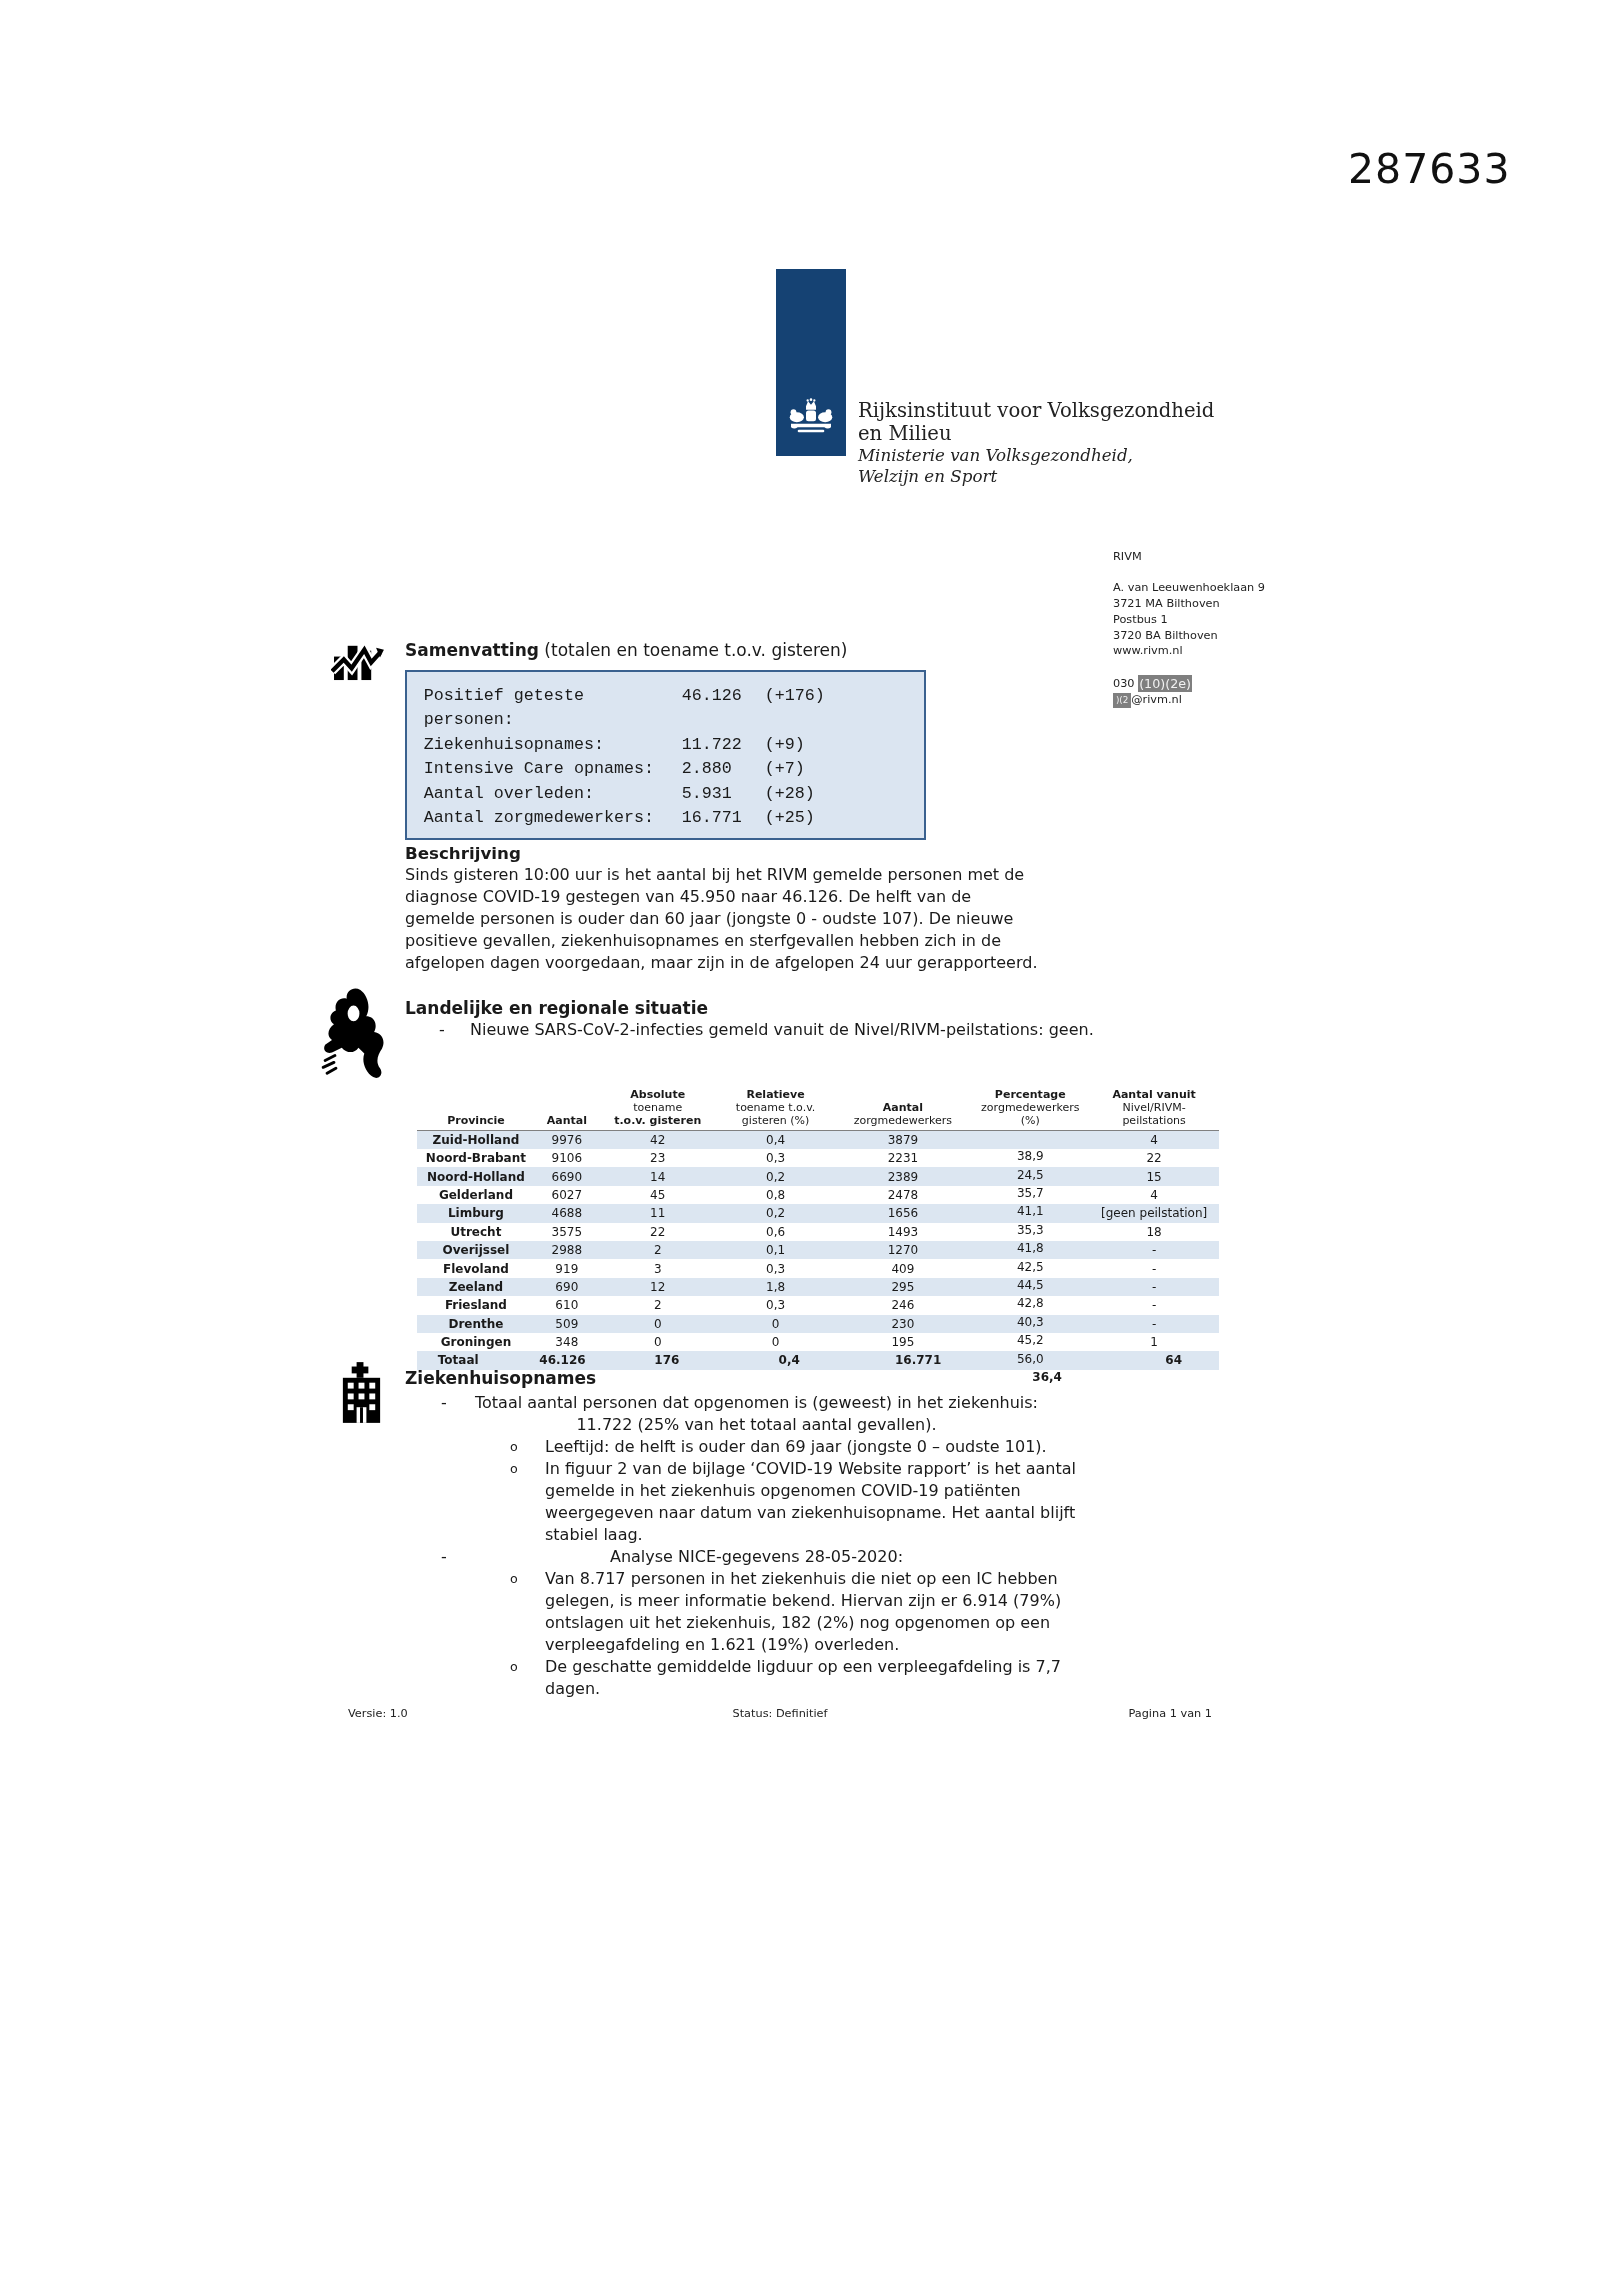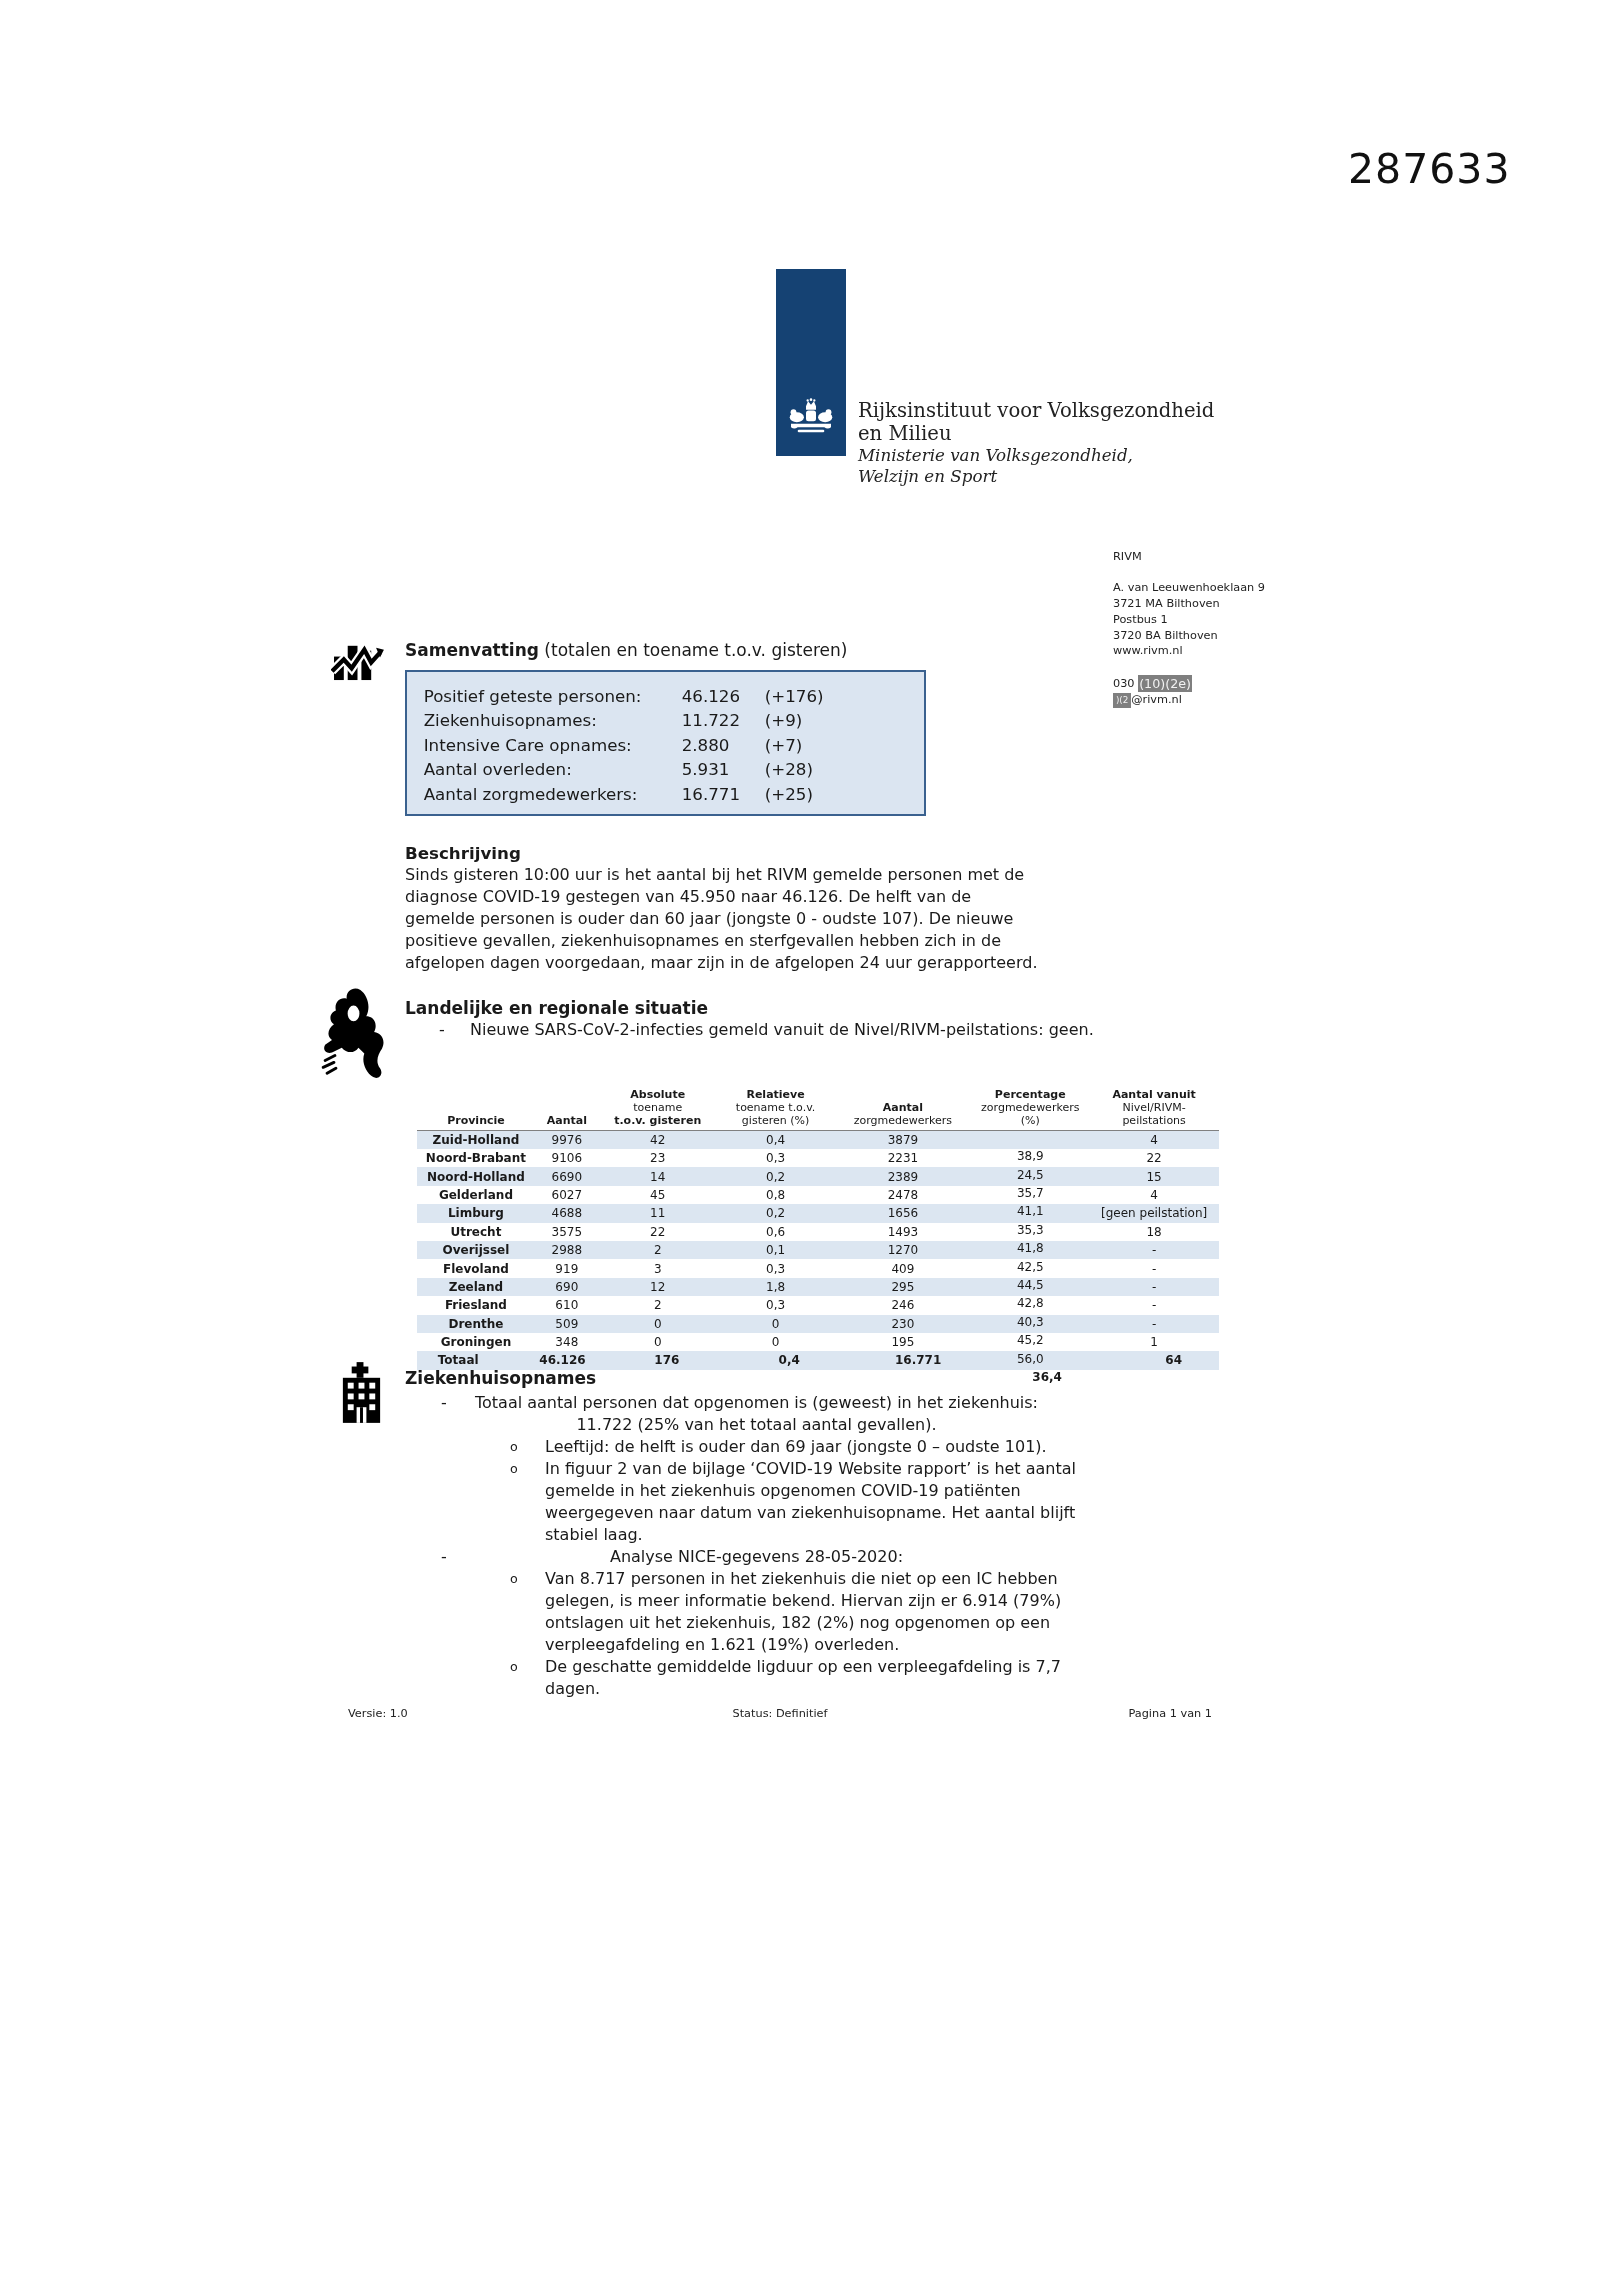--- a/index.html
+++ b/index.html
@@ -26,22 +26,22 @@
              padding:0 1px;vertical-align:middle;}
   .redaction.small{font-size:8.8px;line-height:14.7px;padding:0 2.9px;max-width:25.5px;overflow:hidden;}
 
   
   .sec-heading{font-size:17px;font-weight:bold;}
   .sec-heading .normal{font-weight:normal;}
   .icon{position:absolute;}
 
   
   .sv-heading{position:absolute;left:405px;top:640px;}
-  .sv-box{position:absolute;left:405px;top:670px;width:521px;height:146px;background:#dbe5f1;
-          border:2px solid #3a618f;box-sizing:border-box;padding:11.8px 0 0 16.7px;}
+  .sv-box{position:absolute;left:405px;top:670px;width:521px;height:170px;background:#dbe5f1;
+          border:2px solid #3a618f;box-sizing:border-box;padding:11.8px 0 0 16.7px;font-family:Liberation Mono, monospace;}
   .srow{display:flex;font-size:16.7px;line-height:24.5px;}
   .slabel{width:258px;}
   .sval{width:83px;}
   .sdelta{}
 
   
   .beschrijving{position:absolute;left:405px;top:842px;width:635px;}
   .beschrijving h3{margin:0;font-size:16.7px;line-height:22px;}
   .beschrijving p{margin:0;font-size:16px;line-height:22px;}
 

